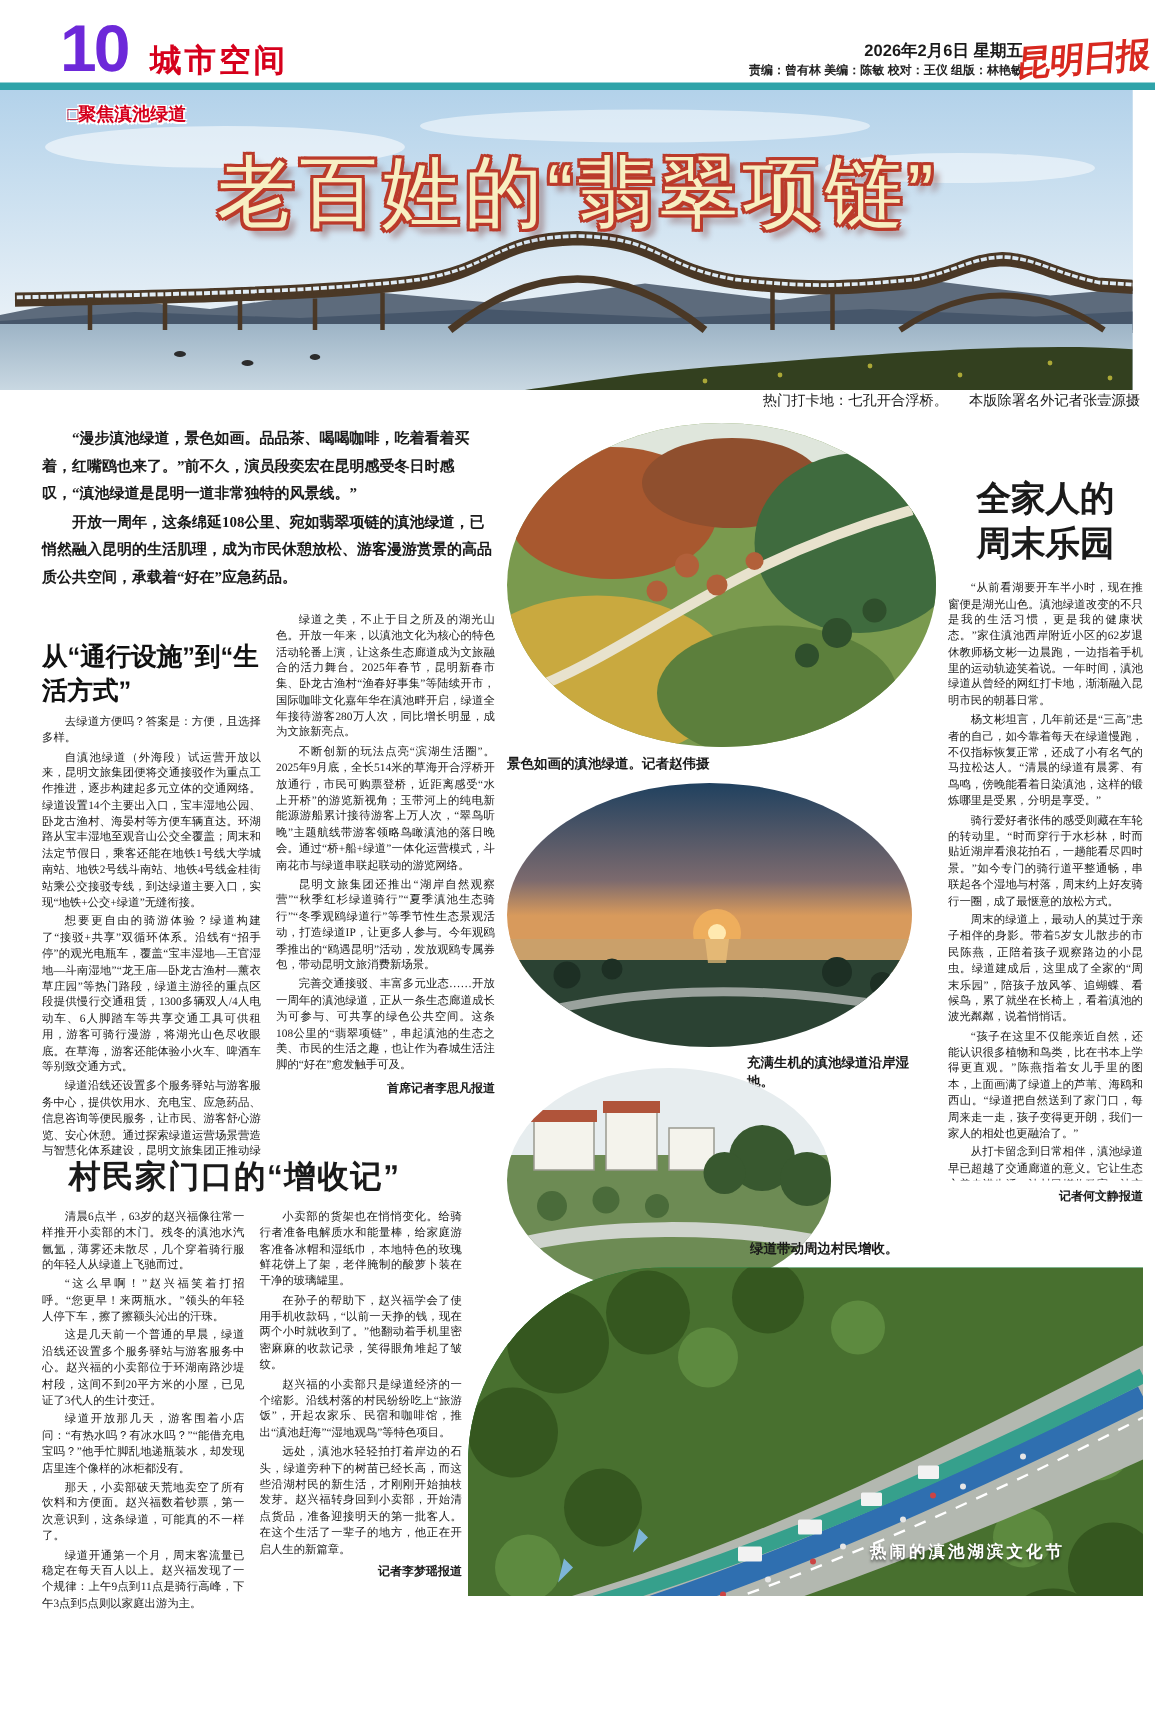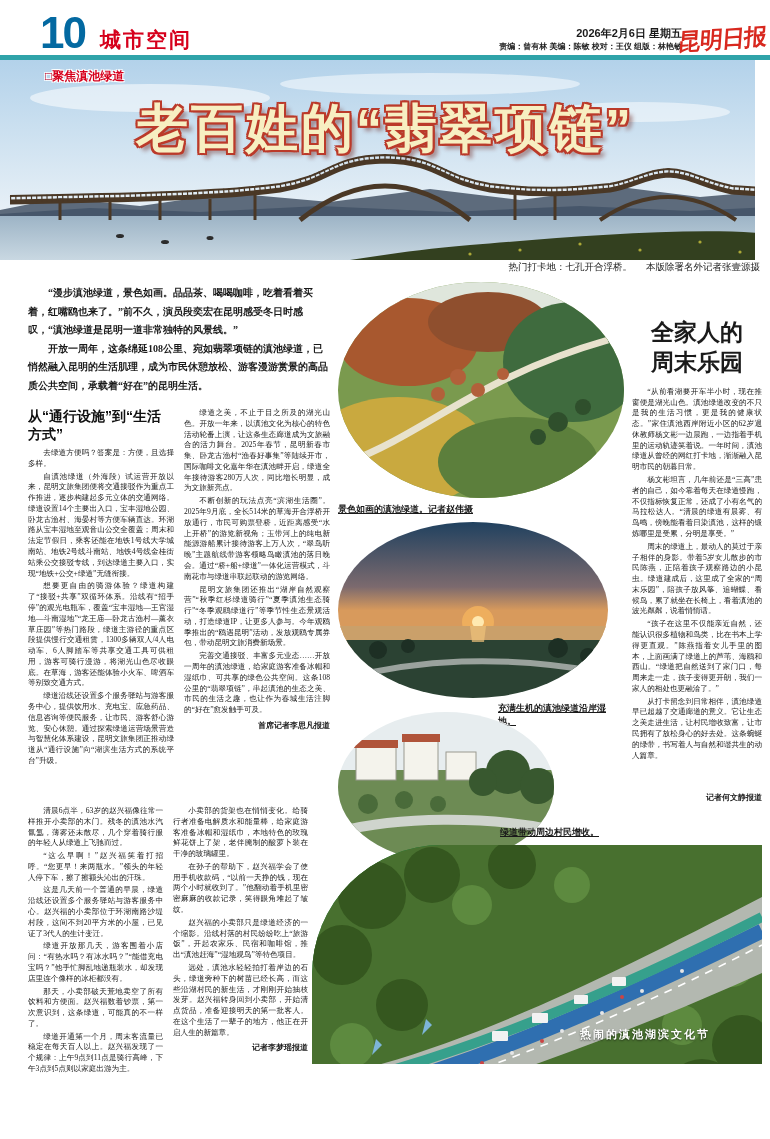--- a/index.html
+++ b/index.html
@@ -1,56 +1,56 @@
 <!DOCTYPE html>
 <html><head>
 <meta charset="utf-8">
 <style>
   html,body{margin:0;padding:0;background:#ffffff;}
   .page{position:relative;width:770px;height:1139px;background:#fff;overflow:hidden;
         font-family:"Liberation Serif","DejaVu Serif",serif;color:#1a1a1a;}
   
   .page-num{position:absolute;left:40px;top:8px;font-family:"Liberation Sans",sans-serif;
-            font-size:44px;font-weight:bold;color:#0369a1;letter-spacing:-2px;}
+            font-size:44px;font-weight:bold;color:#6d28d9;letter-spacing:-2px;}
   .section-name{position:absolute;left:100px;top:26px;font-family:"Liberation Sans",sans-serif;
             font-size:21px;font-weight:bold;color:#d6001c;letter-spacing:2px;}
   .date-line{position:absolute;right:88px;top:26px;font-size:11px;font-weight:bold;text-align:right;
             font-family:"Liberation Sans",sans-serif;}
   .credits-line{position:absolute;right:88px;top:41px;font-size:8px;font-weight:bold;text-align:right;
             font-family:"Liberation Sans",sans-serif;color:#222;}
   .masthead{position:absolute;right:4px;top:24px;font-size:23px;font-weight:900;color:#d8281f;
             font-family:"Liberation Serif",serif;transform:rotate(-4deg) skewX(-8deg);letter-spacing:-1px;}
   .teal-rule{position:absolute;left:0;top:55px;width:770px;height:5px;background:#2fa3a9;}
   
   .hero{position:absolute;left:0;top:60px;width:755px;height:200px;overflow:hidden;background:#bcd7ec;}
   .kicker{position:absolute;left:45px;top:8px;font-family:"Liberation Sans",sans-serif;
           font-size:12px;font-weight:bold;color:#d6001c;
           text-shadow:1px 1px 0 #fff,-1px -1px 0 #fff,1px -1px 0 #fff,-1px 1px 0 #fff;}
   .headline{position:absolute;left:0;width:770px;top:34px;text-align:center;
-          font-family:"Liberation Sans",sans-serif;font-size:52px;font-weight:700;letter-spacing:3px;
+          font-family:"Liberation Sans",sans-serif;font-size:52px;font-weight:400;letter-spacing:3px;
           color:#f7efc2;
           text-shadow:2px 2px 0 #bb3a2a,-2px -2px 0 #bb3a2a,2px -2px 0 #bb3a2a,-2px 2px 0 #bb3a2a,
                       0 2px 0 #bb3a2a,0 -2px 0 #bb3a2a,2px 0 0 #bb3a2a,-2px 0 0 #bb3a2a,5px 5px 4px rgba(100,20,10,.45);}
   .hero-caption{position:absolute;right:10px;top:261px;font-size:9.5px;font-weight:normal;
           font-family:"Liberation Sans",sans-serif;}
   .hero-caption .credit{margin-left:14px;}
   
   .intro{position:absolute;left:28px;top:284px;width:302px;font-size:10px;font-weight:bold;
          line-height:1.85;}
   .intro p{margin:0;text-indent:2em;}
   .cols{position:absolute;left:28px;top:408px;width:302px;height:364px;display:flex;gap:10px;}
   .col{width:146px;height:364px;overflow:hidden;}
   .col p, .vcol p{margin:0 0 2px 0;text-indent:2em;font-size:7.6px;line-height:1.42;text-align:justify;}
-  .sec-head{font-family:"Liberation Sans",sans-serif;font-size:14px;font-weight:bold;
-            margin:0 0 4px 0;color:#111;}
+  .sec-head{font-family:"Liberation Sans",sans-serif;font-size:17px;font-weight:bold;
+            margin:18px 0 4px 0;color:#111;}
   .byline{font-size:8px;font-weight:bold;text-align:right;margin-top:4px;font-family:"Liberation Sans",sans-serif;}
   
   .oval{position:absolute;border-radius:50%;overflow:hidden;box-shadow:0 0 0 1px rgba(255,255,255,.6);}
   .oval svg{display:block;}
-  .photo-cap{position:absolute;font-size:9px;font-weight:bold;font-family:"Liberation Sans",sans-serif;line-height:1.45;text-decoration:underline;}
+  .photo-cap{position:absolute;font-size:9px;font-weight:bold;font-family:"Liberation Sans",sans-serif;line-height:1.45;}
   
   .sidebar{position:absolute;left:632px;top:318px;width:130px;}
   .sidebar-title{font-family:"Liberation Sans",sans-serif;font-size:23px;font-weight:bold;
                  text-align:center;line-height:1.3;margin-bottom:9px;}
   .sidebar-text{height:400px;overflow:hidden;}
   .sidebar-text p{margin:0 0 2px 0;text-indent:2em;font-size:7.6px;line-height:1.42;text-align:justify;}
   .sidebar-byline{position:absolute;left:632px;top:792px;width:130px;font-size:8px;font-weight:bold;
                  text-align:right;font-family:"Liberation Sans",sans-serif;}
   
   .village-title{position:absolute;left:46px;top:770px;width:264px;font-family:"Liberation Sans",sans-serif;
@@ -129,37 +129,37 @@
     </svg>
     <div class="kicker">□聚焦滇池绿道</div>
     <div class="headline">老百姓的“翡翠项链”</div>
   </div>
   <div class="hero-caption">
     <span>热门打卡地：七孔开合浮桥。</span><span class="credit">本版除署名外记者张壹源摄</span>
   </div>
 
   <div class="intro">
     <p>“漫步滇池绿道，景色如画。品品茶、喝喝咖啡，吃着看着买着，红嘴鸥也来了。”前不久，演员段奕宏在昆明感受冬日时感叹，“滇池绿道是昆明一道非常独特的风景线。”</p>
-    <p>开放一周年，这条绵延108公里、宛如翡翠项链的滇池绿道，已悄然融入昆明的生活肌理，成为市民休憩放松、游客漫游赏景的高品质公共空间，承载着“好在”的昆明生活。</p>
+    <p>开放一周年，这条绵延108公里、宛如翡翠项链的滇池绿道，已悄然融入昆明的生活肌理，成为市民休憩放松、游客漫游赏景的高品质公共空间，承载着“好在”应急药品。</p>
   </div>
 
   <div class="cols">
     <div class="col">
       <div class="sec-head">从“通行设施”到“生活方式”</div>
       <p>去绿道方便吗？答案是：方便，且选择多样。</p>
       <p>自滇池绿道（外海段）试运营开放以来，昆明文旅集团便将交通接驳作为重点工作推进，逐步构建起多元立体的交通网络。绿道设置14个主要出入口，宝丰湿地公园、卧龙古渔村、海晏村等方便车辆直达。环湖路从宝丰湿地至观音山公交全覆盖；周末和法定节假日，乘客还能在地铁1号线大学城南站、地铁2号线斗南站、地铁4号线金桂街站乘公交接驳专线，到达绿道主要入口，实现“地铁+公交+绿道”无缝衔接。</p>
       <p>想要更自由的骑游体验？绿道构建了“接驳+共享”双循环体系。沿线有“招手停”的观光电瓶车，覆盖“宝丰湿地—王官湿地—斗南湿地”“龙王庙—卧龙古渔村—薰衣草庄园”等热门路段，绿道主游径的重点区段提供慢行交通租赁，1300多辆双人/4人电动车、6人脚踏车等共享交通工具可供租用，游客可骑行漫游，将湖光山色尽收眼底。在草海，游客还能体验小火车、啤酒车等别致交通方式。</p>
       <p>绿道沿线还设置多个服务驿站与游客服务中心，提供饮用水、充电宝、应急药品、信息咨询等便民服务，让市民、游客舒心游览、安心休憩。通过探索绿道运营场景营造与智慧化体系建设，昆明文旅集团正推动绿道从“通行设施”向“湖滨生活方式的系统平台”升级。</p>
 
     </div>
     <div class="col">
       <p>绿道之美，不止于目之所及的湖光山色。开放一年来，以滇池文化为核心的特色活动轮番上演，让这条生态廊道成为文旅融合的活力舞台。2025年春节，昆明新春市集、卧龙古渔村“渔春好事集”等陆续开市，国际咖啡文化嘉年华在滇池畔开启，绿道全年接待游客280万人次，同比增长明显，成为文旅新亮点。</p>
       <p>不断创新的玩法点亮“滨湖生活圈”。2025年9月底，全长514米的草海开合浮桥开放通行，市民可购票登桥，近距离感受“水上开桥”的游览新视角；玉带河上的纯电新能源游船累计接待游客上万人次，“翠鸟听晚”主题航线带游客领略鸟瞰滇池的落日晚会。通过“桥+船+绿道”一体化运营模式，斗南花市与绿道串联起联动的游览网络。</p>
       <p>昆明文旅集团还推出“湖岸自然观察营”“秋季红杉绿道骑行”“夏季滇池生态骑行”“冬季观鸥绿道行”等季节性生态景观活动，打造绿道IP，让更多人参与。今年观鸥季推出的“鸥遇昆明”活动，发放观鸥专属券包，带动昆明文旅消费新场景。</p>
-      <p>完善交通接驳、丰富多元业态……开放一周年的滇池绿道，给家庭游客准备冰帽和湿纸巾、可共享的绿色公共空间。这条108公里的“翡翠项链”，串起滇池的生态之美、市民的生活之趣，也让作为春城生活注脚的“好在”愈发触手可及。</p>
+      <p>完善交通接驳、丰富多元业态……开放一周年的滇池绿道，正从一条生态廊道成长为可参与、可共享的绿色公共空间。这条108公里的“翡翠项链”，串起滇池的生态之美、市民的生活之趣，也让作为春城生活注脚的“好在”愈发触手可及。</p>
       <div class="byline">首席记者李思凡报道</div>
     </div>
   </div>
 
   <div class="oval" style="left:338px;top:282px;width:286px;height:216px;">
     <svg width="286" height="216" viewBox="0 0 286 216">
       <rect width="286" height="216" fill="#7a9a4e"></rect>
       <rect x="0" y="0" width="286" height="26" fill="#dfe6dc"></rect>
       <ellipse cx="70" cy="60" rx="70" ry="44" fill="#a8582f"></ellipse>
       <ellipse cx="150" cy="40" rx="60" ry="30" fill="#8f4f2e"></ellipse>
@@ -239,27 +239,29 @@
   <div class="photo-cap" style="left:500px;top:826px;width:112px;">绿道带动周边村民增收。</div>
 
   <div class="sidebar">
     <div class="sidebar-title">
       <span>全家人的</span><br>
       <span>周末乐园</span>
     </div>
     <div class="sidebar-text">
       <p>“从前看湖要开车半小时，现在推窗便是湖光山色。滇池绿道改变的不只是我的生活习惯，更是我的健康状态。”家住滇池西岸附近小区的62岁退休教师杨文彬一边晨跑，一边指着手机里的运动轨迹笑着说。一年时间，滇池绿道从曾经的网红打卡地，渐渐融入昆明市民的朝暮日常。</p>
       <p>杨文彬坦言，几年前还是“三高”患者的自己，如今靠着每天在绿道慢跑，不仅指标恢复正常，还成了小有名气的马拉松达人。“清晨的绿道有晨雾、有鸟鸣，傍晚能看着日染滇池，这样的锻炼哪里是受累，分明是享受。”</p>
+      <p>骑行爱好者张伟的感受则藏在车轮的转动里。“时而穿行于水杉林，时而贴近湖岸看浪花拍石，一趟能看尽四时景。”如今专门的骑行道平整通畅，串联起各个湿地与村落，周末约上好友骑行一圈，成了最惬意的放松方式。</p>
       <p>周末的绿道上，最动人的莫过于亲子相伴的身影。带着5岁女儿散步的市民陈燕，正陪着孩子观察路边的小昆虫。绿道建成后，这里成了全家的“周末乐园”，陪孩子放风筝、追蝴蝶、看候鸟，累了就坐在长椅上，看着滇池的波光粼粼，说着悄悄话。</p>
       <p>“孩子在这里不仅能亲近自然，还能认识很多植物和鸟类，比在书本上学得更直观。”陈燕指着女儿手里的图本，上面画满了绿道上的芦苇、海鸥和西山。“绿道把自然送到了家门口，每周来走一走，孩子变得更开朗，我们一家人的相处也更融洽了。”</p>
       <p>从打卡留念到日常相伴，滇池绿道早已超越了交通廊道的意义。它让生态之美走进生活，让村民增收致富，让市民拥有了放松身心的好去处。这条蜿蜒的绿带，书写着人与自然和谐共生的动人篇章。</p>
     </div>
   </div>
   <div class="sidebar-byline">记者何文静报道</div>
 
+  <div class="village-title">村民家门口的“增收记”</div>
   <div class="vcols">
     <div class="vcol">
       <p>清晨6点半，63岁的赵兴福像往常一样推开小卖部的木门。残冬的滇池水汽氤氲，薄雾还未散尽，几个穿着骑行服的年轻人从绿道上飞驰而过。</p>
       <p>“这么早啊！”赵兴福笑着打招呼。“您更早！来两瓶水。”领头的年轻人停下车，擦了擦额头沁出的汗珠。</p>
       <p>这是几天前一个普通的早晨，绿道沿线还设置多个服务驿站与游客服务中心。赵兴福的小卖部位于环湖南路沙堤村段，这间不到20平方米的小屋，已见证了3代人的生计变迁。</p>
       <p>绿道开放那几天，游客围着小店问：“有热水吗？有冰水吗？”“能借充电宝吗？”他手忙脚乱地递瓶装水，却发现店里连个像样的冰柜都没有。</p>
       <p>那天，小卖部破天荒地卖空了所有饮料和方便面。赵兴福数着钞票，第一次意识到，这条绿道，可能真的不一样了。</p>
       <p>绿道开通第一个月，周末客流量已稳定在每天百人以上。赵兴福发现了一个规律：上午9点到11点是骑行高峰，下午3点到5点则以家庭出游为主。</p>
     </div>
     <div class="vcol">

